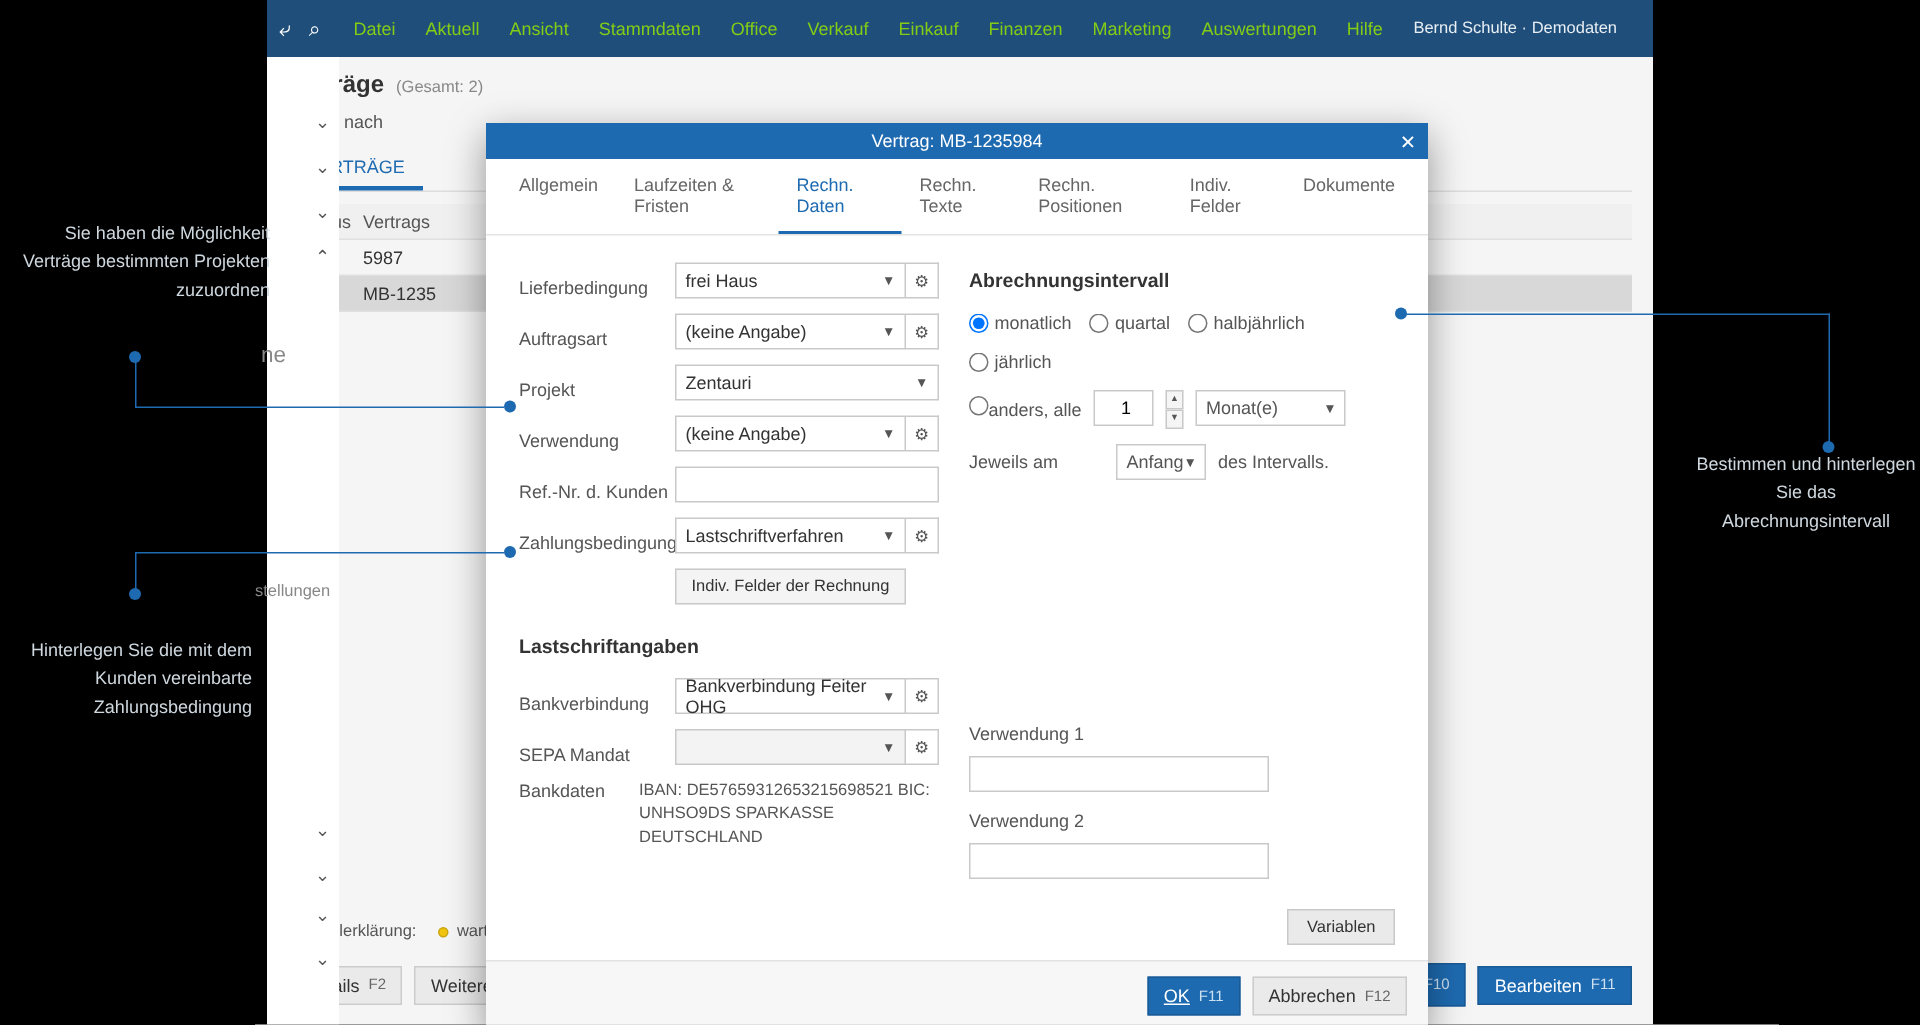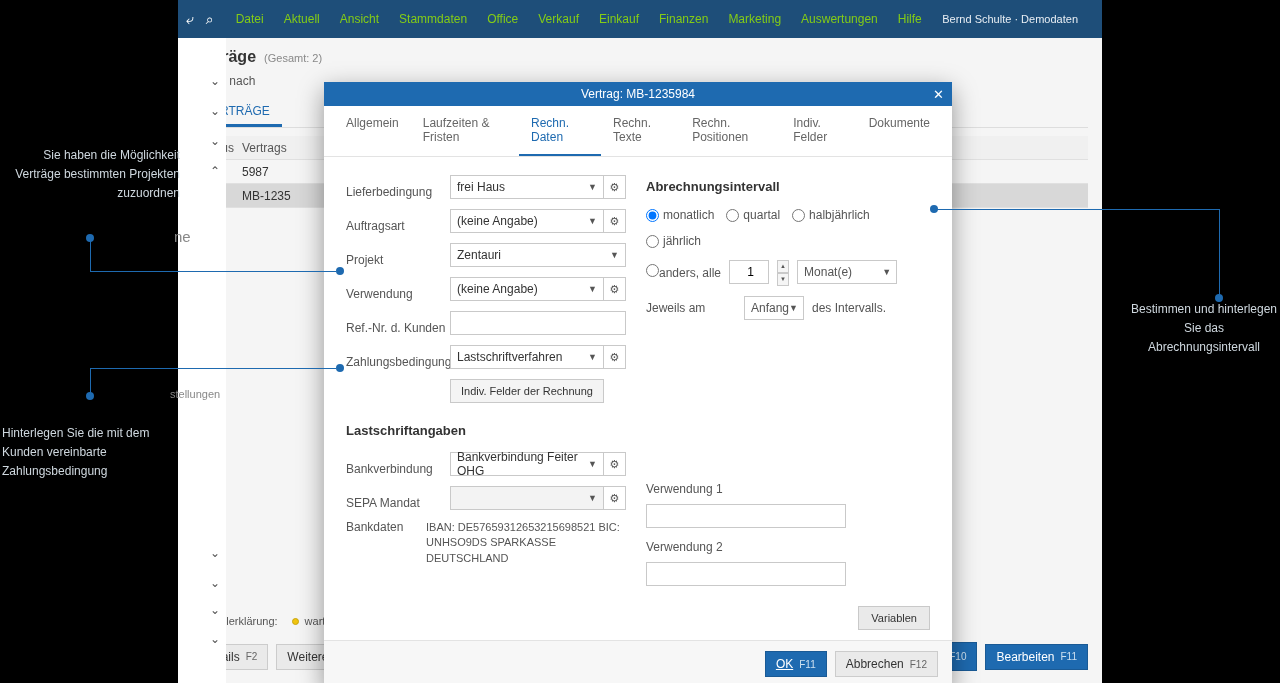--- a/index.html
+++ b/index.html
@@ -71,21 +71,21 @@
 .select-sm { height: 24px; border: 1px solid #c9c9c9; font-size: 12px; padding: 0 18px 0 6px; background: #fff; cursor: pointer; position: relative; display: inline-flex; align-items: center; }
 .select-sm .caret { position: absolute; right: 5px; }
 .rlab { display: inline-block; width: 90px; }
 .col-right input.text { width: 200px; }
 .variablen-btn { float: right; padding: 5px 12px; border: 1px solid #c9c9c9; background: #eaeaea; font-size: 11px; cursor: pointer; margin-top: 8px; }
 .bank-text { font-size: 11px; color: #555; margin-left: 0; line-height: 1.4; display: inline-block; width: 260px; vertical-align: top; }
 .dialog-footer { background: #f7f7f7; border-top: 1px solid #e3e3e3; padding: 10px 14px; display: flex; justify-content: flex-end; gap: 8px; }
 
 .callout { position: absolute; color: #cfd8df; font-size: 12px; line-height: 1.6; text-align: center; z-index: 50; }
 .callout.left1 { left: 2px; top: 146px; width: 200px; text-align: right; padding-right: 22px;}
-.callout.left2 { left: 2px; top: 424px; width: 190px; text-align: left; padding-right: 24px;}
+.callout.left2 { left: 2px; top: 424px; width: 190px; text-align: right; padding-right: 24px;}
 .callout.right1 { right: 2px; top: 300px; width: 170px; text-align: center; padding-left: 22px;}
 .callout-dot { position: absolute; width: 8px; height: 8px; border-radius: 50%; background: #1e6ab0; z-index: 55; }
 .callout-line { position: absolute; background: #1e6ab0; z-index: 54; }
 .info-icon { display: inline-block; width: 13px; height: 13px; border-radius: 50%; background: #ddd; color: #888; font-size: 9px; text-align: center; line-height: 13px; font-weight: bold; }
 </style>
 </head>
 <body>
 
 <div class="app-window">
   <div class="menubar">

